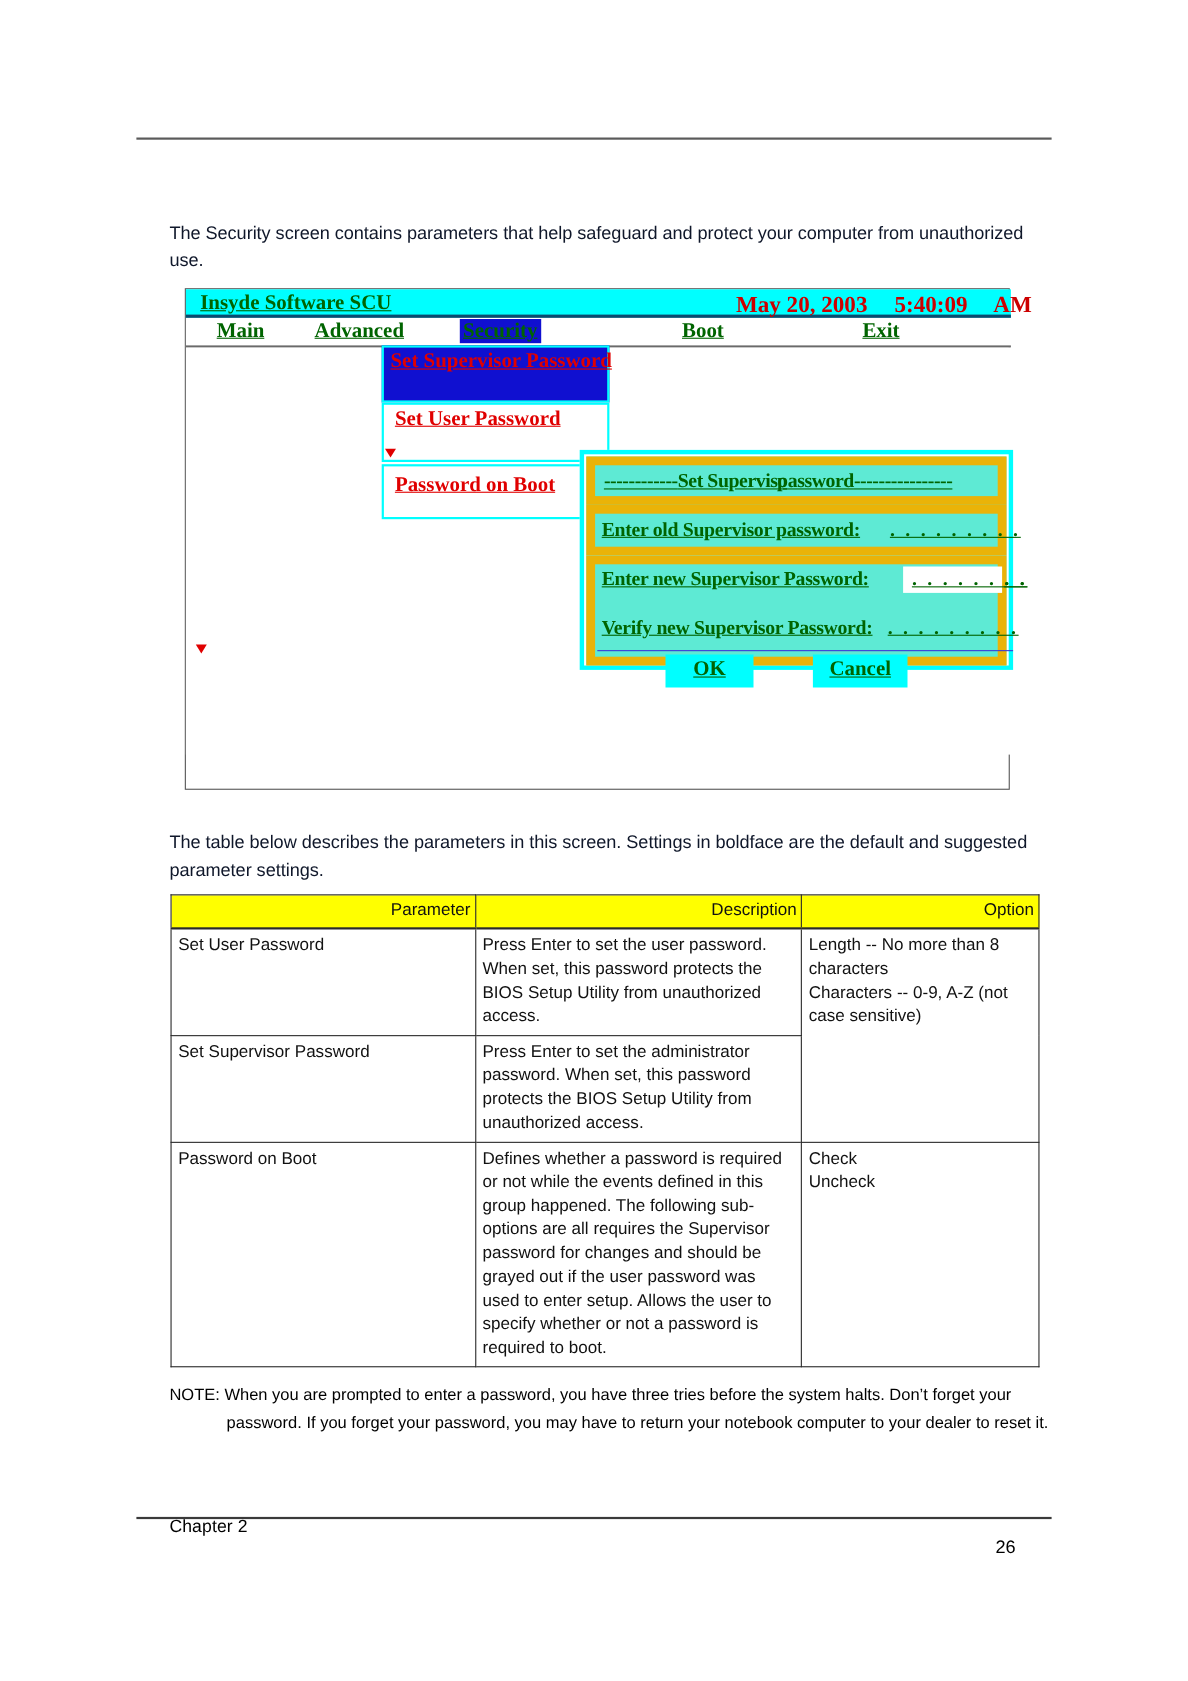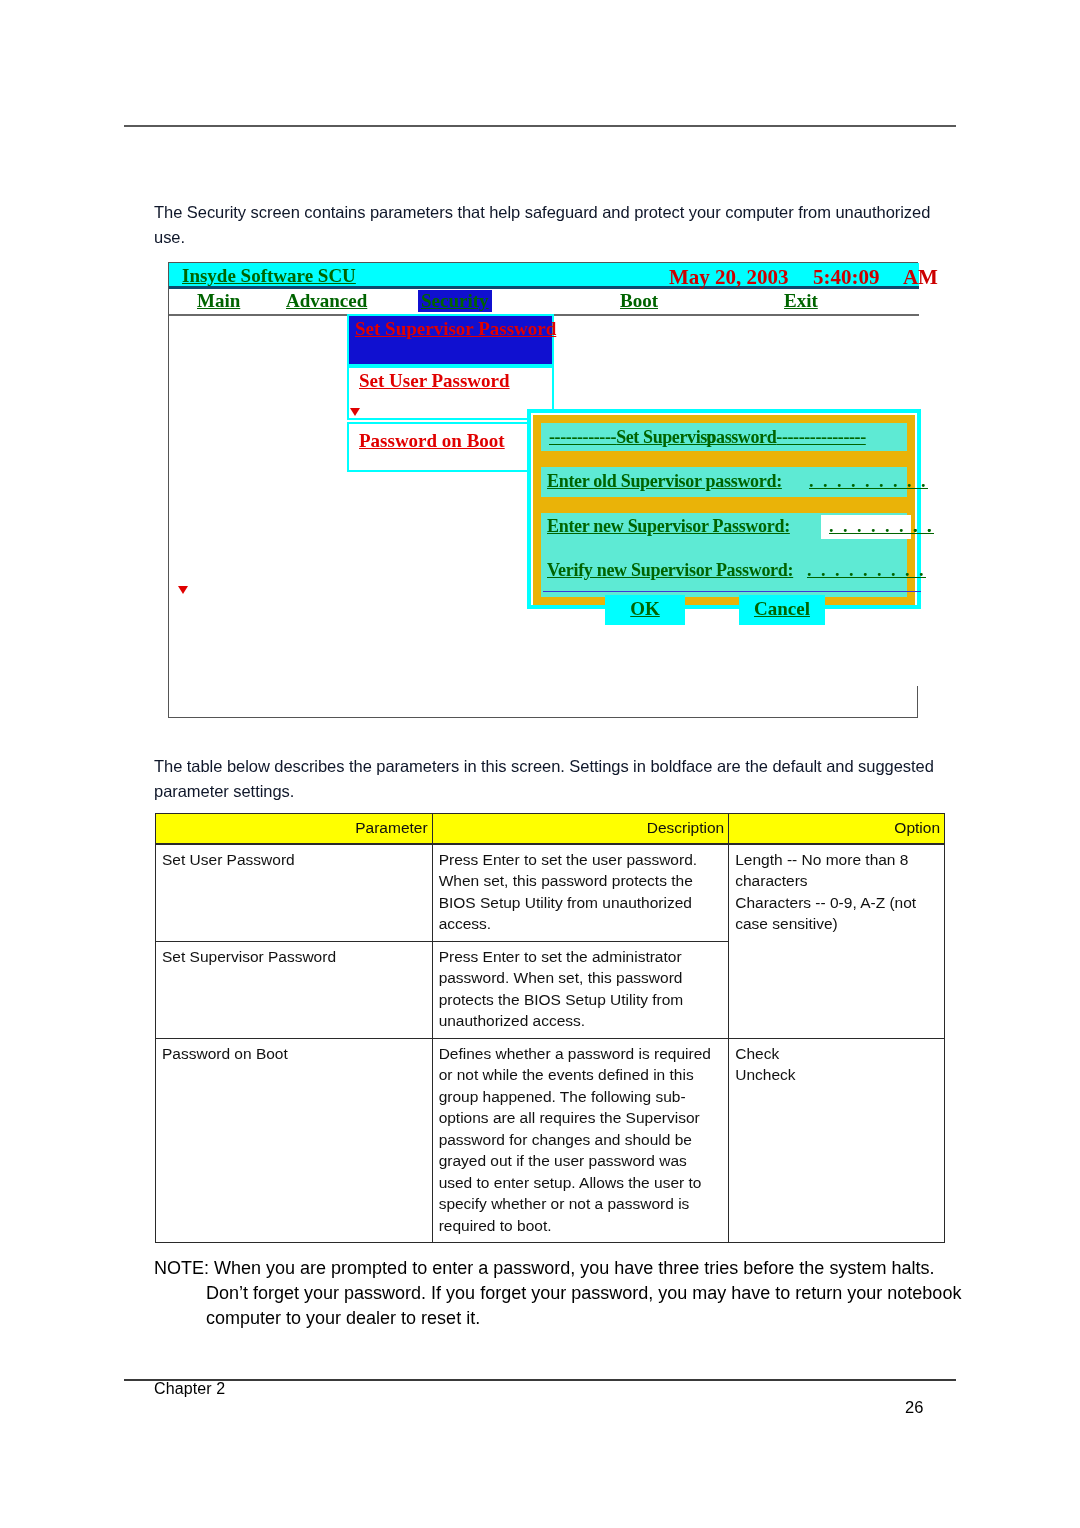--- a/index.html
+++ b/index.html
@@ -44,21 +44,21 @@
     line-height: 25px;
     letter-spacing: -0.05px;
     color: #0f172a;
   }
   #intro-para { left: 154px; top: 183px; width: 806px; }
   #table-intro-para { left: 154px; top: 737px; width: 806px; }
 
   .note-block {
     position: absolute;
     left: 154px; top: 1256px; width: 810px;
-    font-size: 18px; line-height: 25px;
+    font-size: 15px; line-height: 25px;
   }
   .note-block .note-body {
     display: block;
     padding-left: 52px;
     text-indent: -52px;
   }
 
   
   .bios {
     position: absolute;

